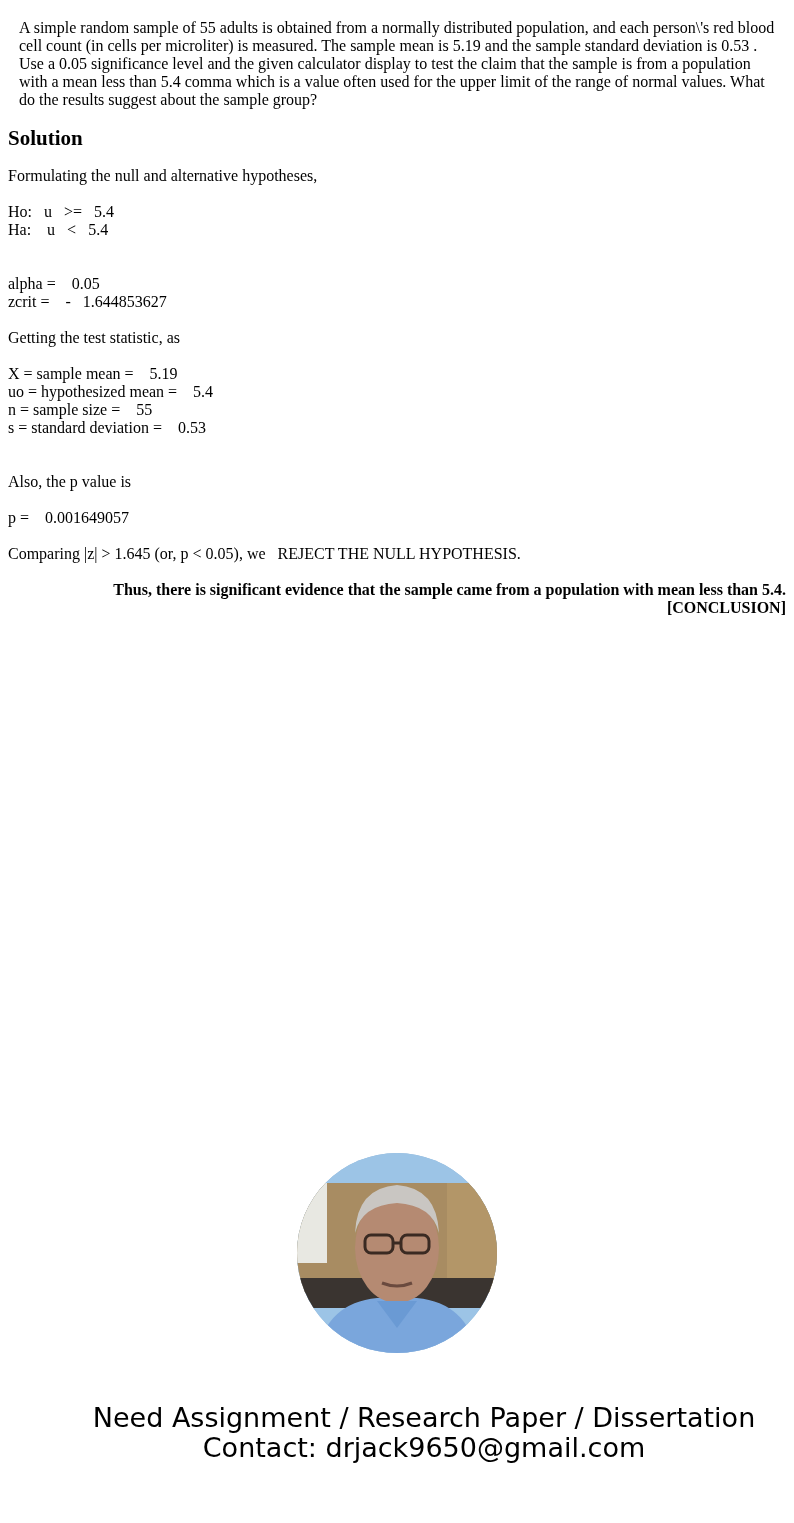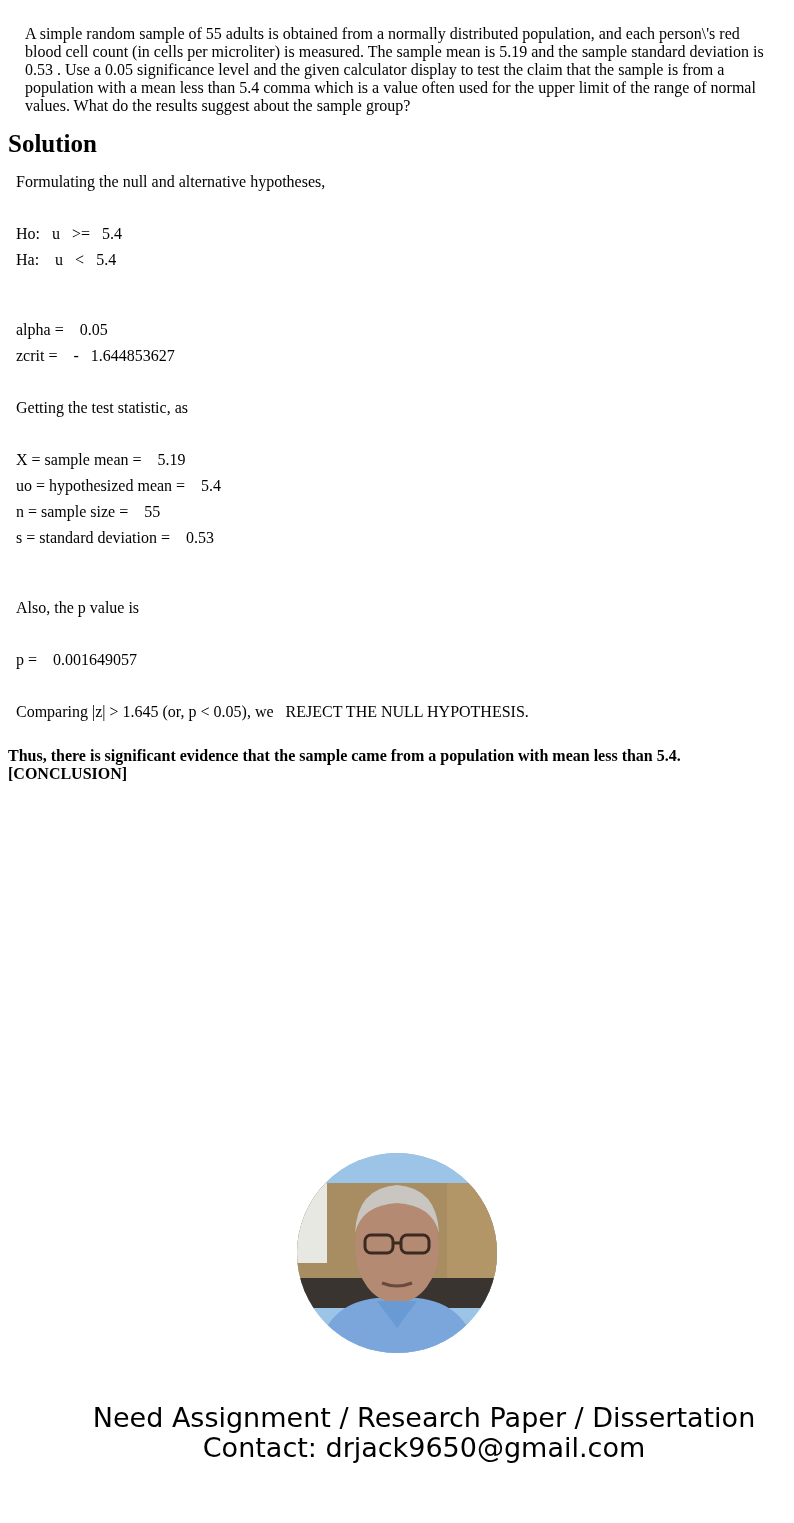--- a/index.html
+++ b/index.html
@@ -7,30 +7,30 @@
       width: 794px;
       height: 1523px;
       position: relative;
       font-family: "Liberation Serif", "DejaVu Serif", serif;
       font-size: 16px;
       line-height: 18px;
       color: #000;
       overflow: hidden;
     }
     .content { position: absolute; left: 8px; top: 8px; width: 778px; }
-    .question { margin: 17px; }
+    .question { margin: 11px; }
     h3.solution {
-      font-size: 25px;
+      font-size: 21px;
       font-weight: bold;
       margin: 18px 0 18px 0;
       line-height: 22px;
     }
-    .line { white-space: pre; margin: 8px; height: 18px; }
+    .line { white-space: pre; margin: 0; height: 18px; }
     .gap { height: 18px; }
-    .conclusion { margin: 0; font-weight: bold; }
+    .conclusion { margin: 0; font-weight: bold; text-align: right; }
     .avatar {
       position: absolute;
       left: 297px;
       top: 1153px;
       width: 200px;
       height: 200px;
       border-radius: 50%;
       overflow: hidden;
       background: #8fb4d8;
     }

